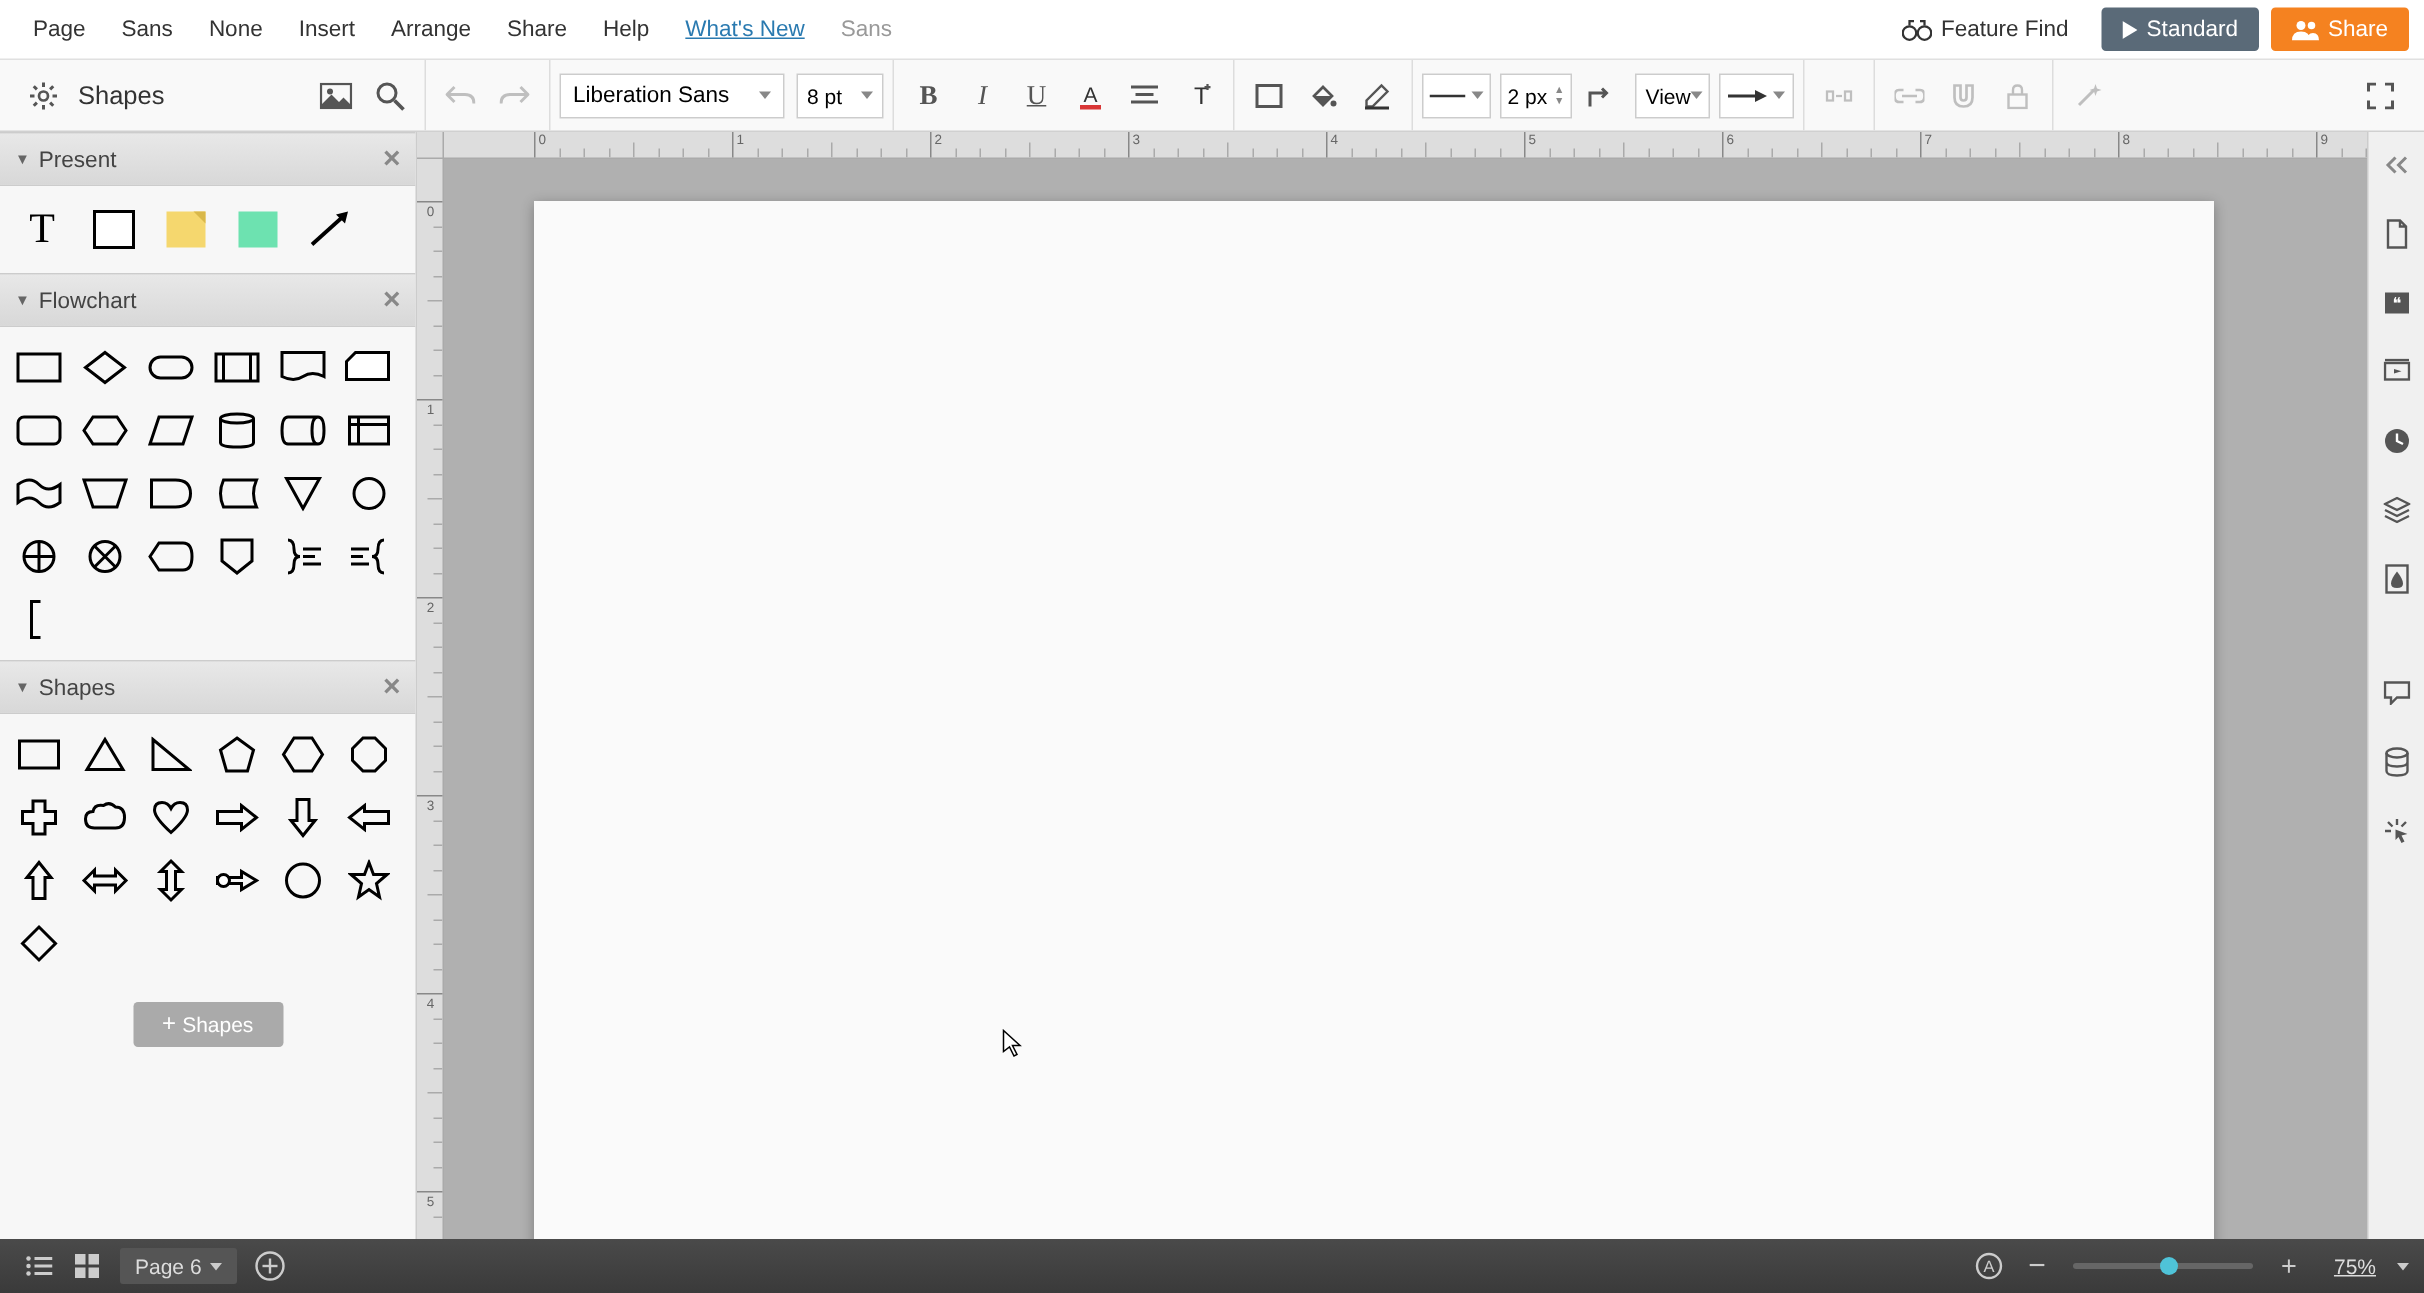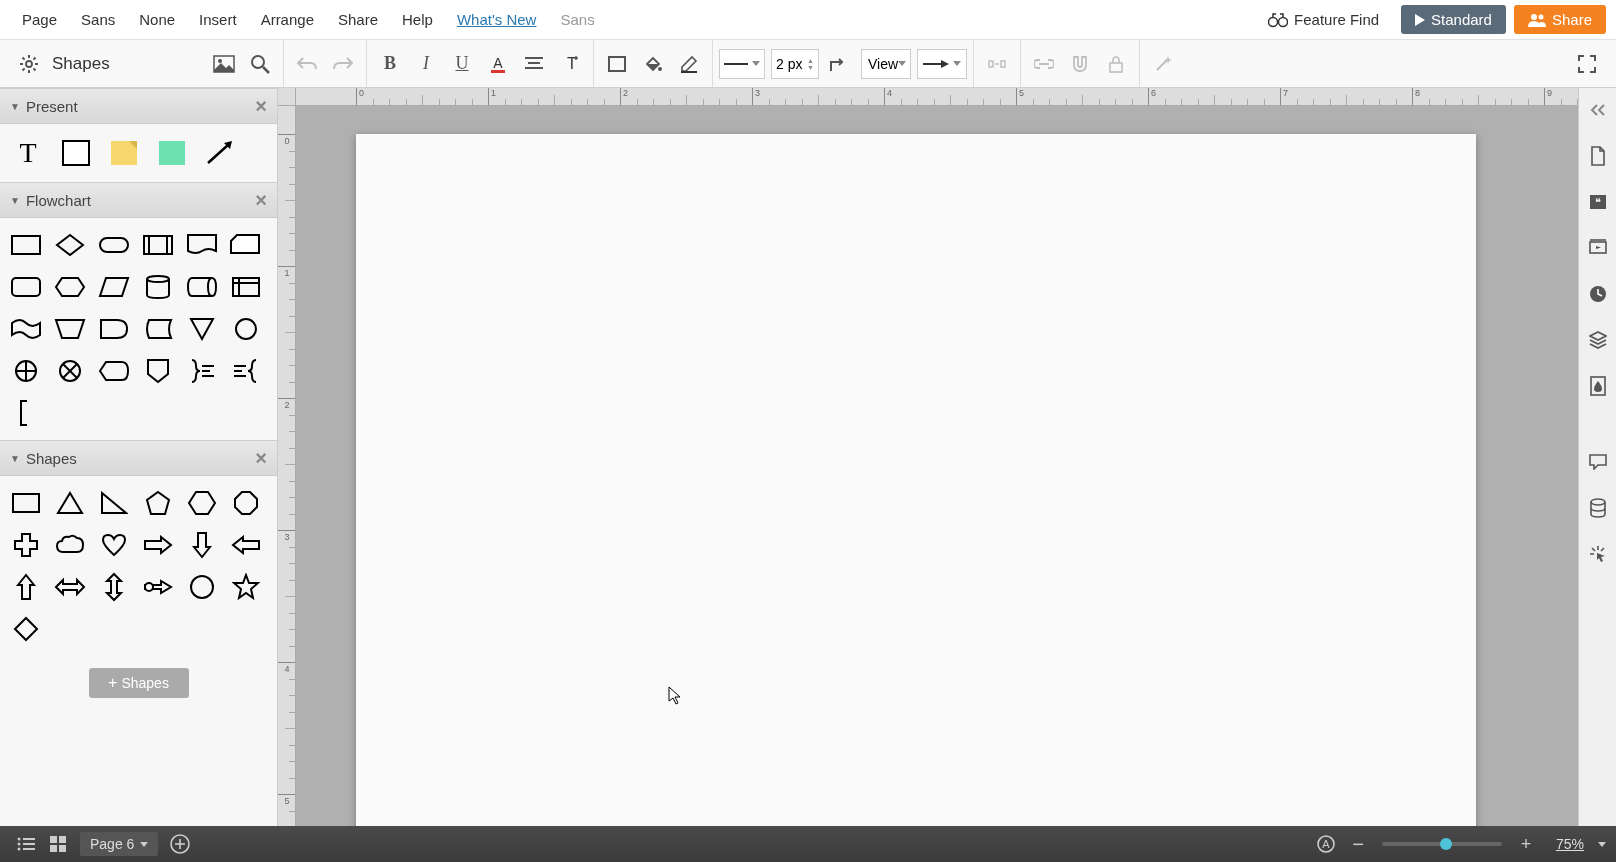--- a/index.html
+++ b/index.html
@@ -146,20 +146,30 @@
   <div class="toolbar-sec">
     <div class="tool-btn disabled">
       <svg width="20" height="16" viewBox="0 0 20 16">
           <path d="M6 2 L1 7 L6 12 M1 7 L13 7 Q19 7 19 13" fill="none" stroke="#555" stroke-width="2"></path>
         </svg>
     </div>
     <div class="tool-btn disabled">
       <svg width="20" height="16" viewBox="0 0 20 16">
           <path d="M14 2 L19 7 L14 12 M19 7 L7 7 Q1 7 1 13" fill="none" stroke="#555" stroke-width="2"></path>
         </svg>
+    </div>
+  </div>
+  <div class="toolbar-sec">
+    <div class="font-select">
+      <span>Liberation Sans</span>
+      <span class="caret"></span>
+    </div>
+    <div class="size-select">
+      <span>8 pt</span>
+      <span class="caret"></span>
     </div>
   </div>
   <div class="toolbar-sec">
     <div class="tool-btn">
         <span style="font-weight:bold;font-size:18px;font-family:serif">B</span>
       </div>
     <div class="tool-btn">
         <span style="font-style:italic;font-size:18px;font-family:serif">I</span>
       </div>
     <div class="tool-btn">

